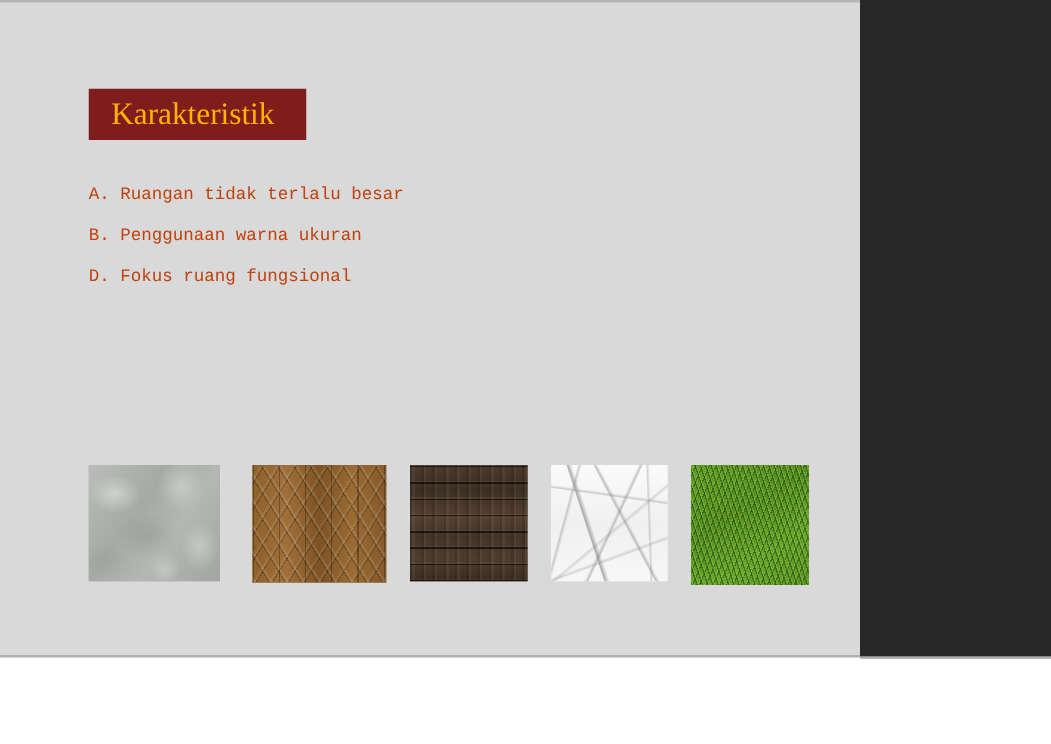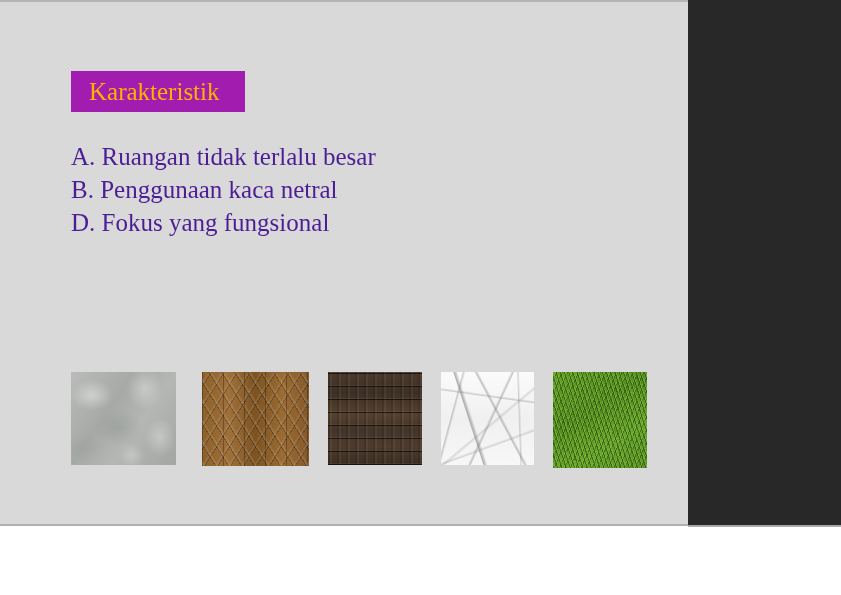--- a/index.html
+++ b/index.html
@@ -62,21 +62,21 @@
     background: #a8a8a8;
   }
 
   
   .title-box {
     position: absolute;
     left: 71px;
     top: 69px;
     width: 174px;
     height: 41px;
-    background: #a21caf;
+    background: #7f1d1d;
     display: flex;
     align-items: center;
     box-sizing: border-box;
     padding-left: 18px;
   }
   .title-text {
     color: #ffb300;
     font-size: 25px;
     font-family: "Liberation Serif", "DejaVu Serif", serif;
     line-height: 1;
@@ -84,23 +84,23 @@
   }
 
   
   .list {
     position: absolute;
     left: 71px;
     top: 138px;
     width: 560px;
   }
   .list-item {
-    color: #4c1d95;
-    font-size: 25px;
-    font-family: Liberation Serif, serif;
+    color: #c2410c;
+    font-size: 14px;
+    font-family: Liberation Mono, monospace;
     height: 33px;
     line-height: 33px;
     white-space: nowrap;
   }
 
   
   .swatches {
     position: absolute;
     left: 71px;
     top: 370px;
@@ -218,22 +218,22 @@
   <div class="dark-panel"></div>
 
   <div class="slide">
 
     <div class="title-box">
       <span class="title-text">Karakteristik</span>
     </div>
 
     <div class="list">
       <div class="list-item">A. Ruangan tidak terlalu besar</div>
-      <div class="list-item">B. Penggunaan kaca netral</div>
-      <div class="list-item">D. Fokus yang fungsional</div>
+      <div class="list-item">B. Penggunaan warna ukuran</div>
+      <div class="list-item">D. Fokus ruang fungsional</div>
     </div>
 
     <div class="swatches">
       <div class="swatch sw-concrete"></div>
       <div class="swatch sw-parquet"></div>
       <div class="swatch sw-planks"></div>
       <div class="swatch sw-marble"></div>
       <div class="swatch sw-grass"></div>
     </div>
 

